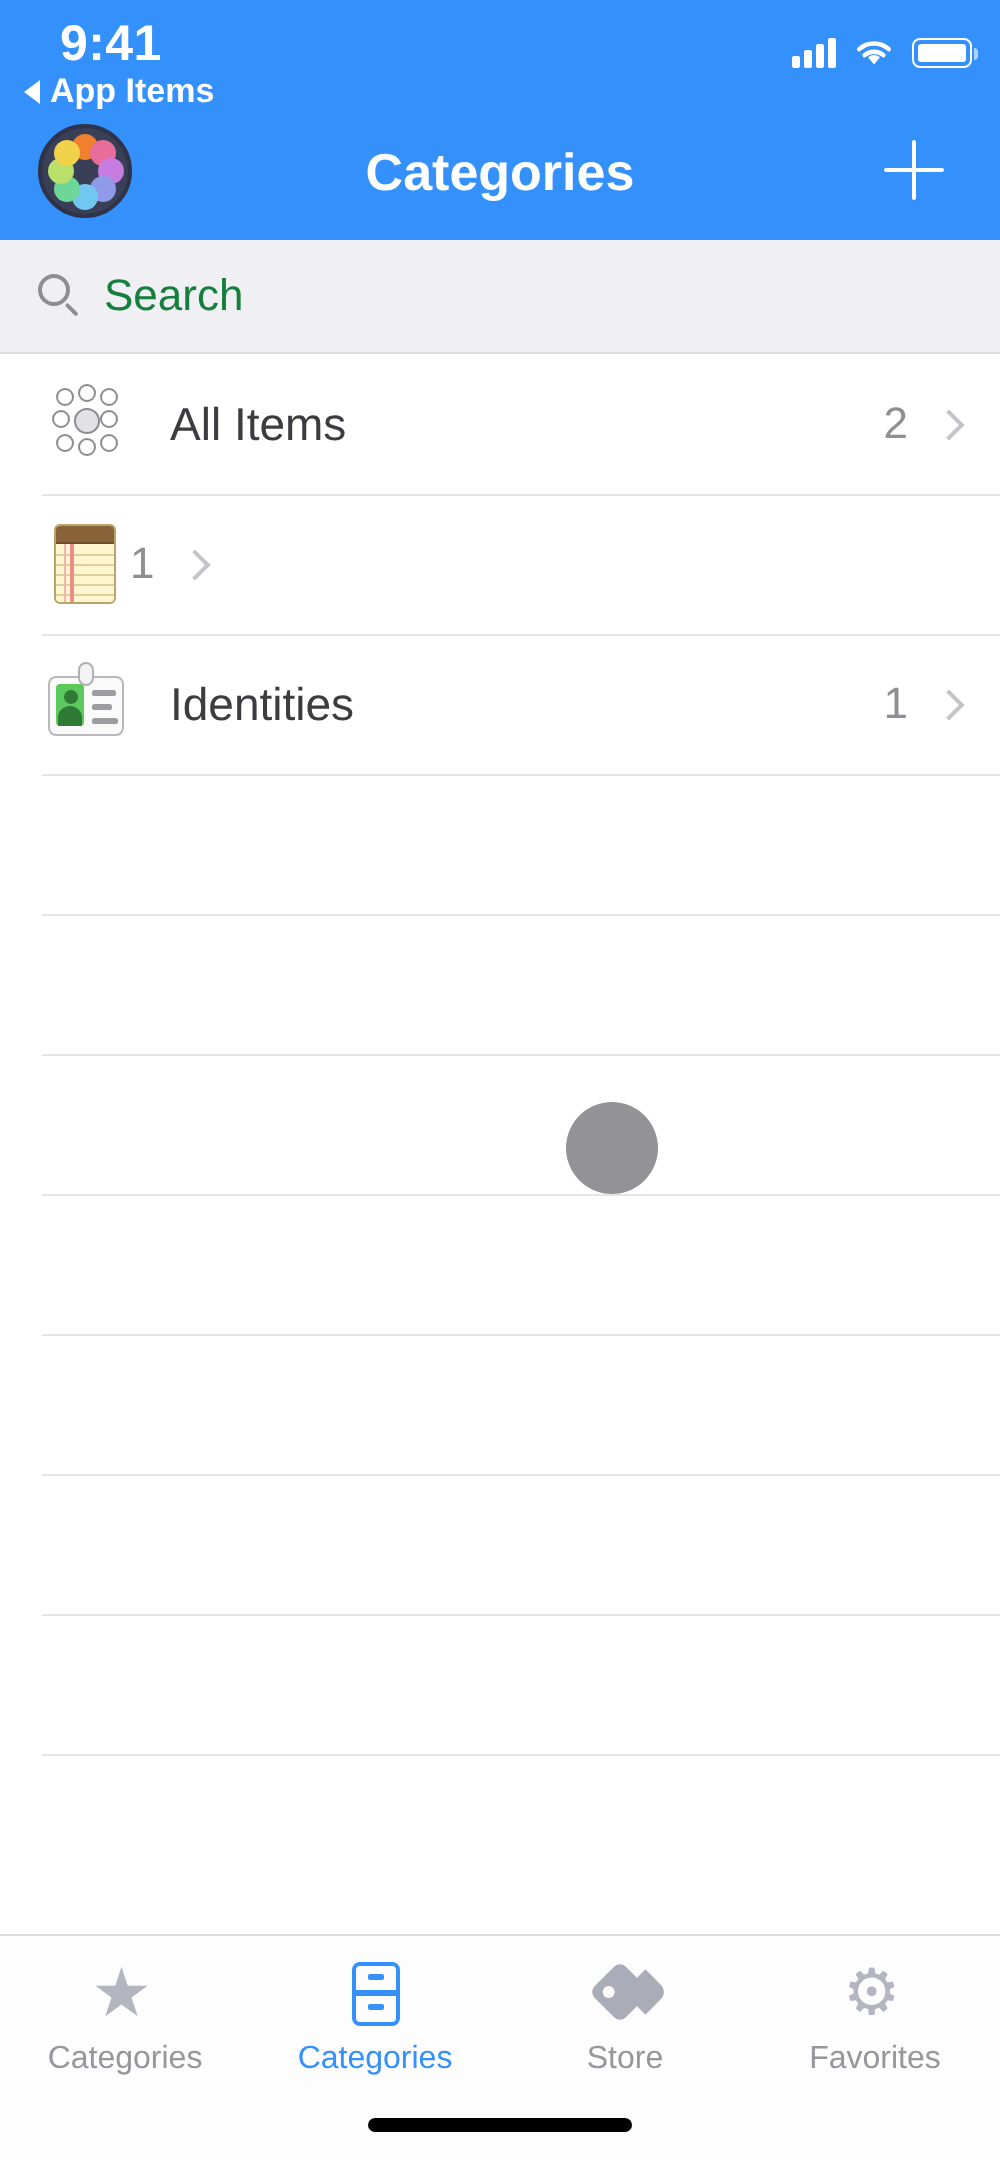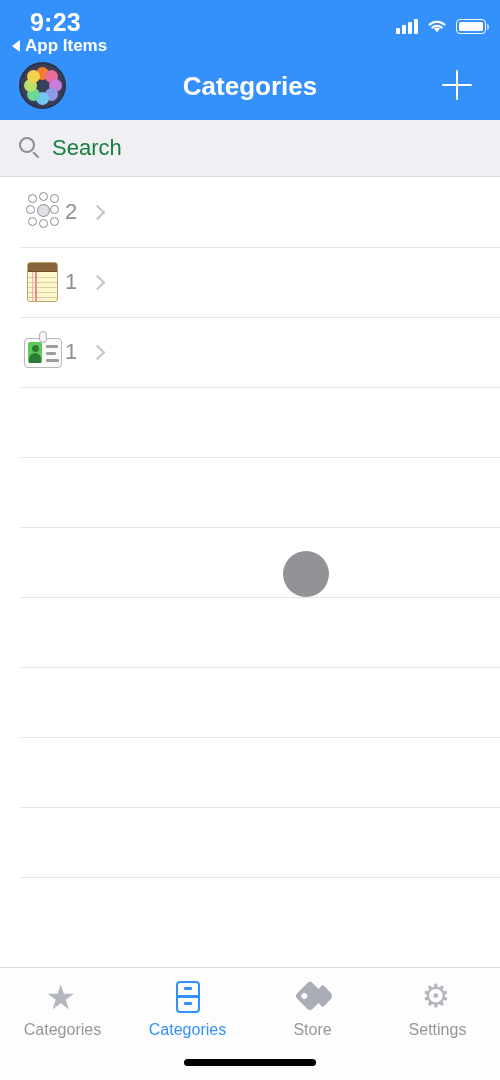--- a/index.html
+++ b/index.html
@@ -209,21 +209,21 @@
     position:absolute; left:50%; margin-left:-66px; bottom:14px;
     width:132px; height:7px; border-radius:4px; background:#000;
   }
 </style>
 </head>
 <body>
 
 <div id="phone">
 
   <div class="statusbar">
-    <div class="sb-time">9:23</div>
+    <div class="sb-time">9:41</div>
     <div class="sb-back">
       <span class="sb-back-arrow"></span>
       <span>App Items</span>
     </div>
     <div class="sb-right">
       <span class="signal">
           <i></i>
           <i></i>
           <i></i>
           <i></i>
@@ -259,20 +259,21 @@
     <span class="search-icon">
       <span class="ring"></span>
         <span class="handle"></span>
     </span>
     <span class="search-ph">Search</span>
   </div>
 
   <div class="list" id="list">
       <div class="row">
         <span class="row-icon"><span class="ic-allitems"><i style="left: 7px; top: 4px;"></i><i style="left: 18px; top: 2px;"></i><i style="left: 29px; top: 4px;"></i><i style="left: 5px; top: 15px;"></i><i style="left: 29px; top: 15px;"></i><i style="left: 7px; top: 27px;"></i><i style="left: 18px; top: 29px;"></i><i style="left: 29px; top: 27px;"></i><i class="big" style="left: 16px; top: 14px;"></i></span></span>
+        <span class="row-label">All Items</span>
         <span class="row-count">2</span>
         <span class="chev"></span>
       </div>
       <div class="row">
         <span class="row-icon"><span><span class="ic-note">
               <span class="band"></span>
               <span class="ln" style="top:14px"></span>
               <span class="ln" style="top:19px"></span>
               <span class="ln" style="top:24px"></span>
               <span class="ln" style="top:29px"></span>
@@ -287,20 +288,21 @@
         <span class="row-icon"><span><span class="ic-id">
               <span class="clip"></span>
               <span class="photo">
                 <span class="head"></span>
                 <span class="body"></span>
               </span>
               <span class="tl" style="top:6px;width:12px"></span>
               <span class="tl" style="top:13px;width:10px"></span>
               <span class="tl" style="top:20px;width:13px"></span>
             </span></span></span>
+        <span class="row-label">Identities</span>
         <span class="row-count">1</span>
         <span class="chev"></span>
       </div>
       <div class="row row-empty"></div>
       <div class="row row-empty"></div>
       <div class="row row-empty"></div>
       <div class="row row-empty"></div>
       <div class="row row-empty"></div>
       <div class="row row-empty"></div>
       <div class="row row-empty"></div>
@@ -329,17 +331,17 @@
     <div class="tab">
       <span class="tab-ico">
           <span class="ic-tag"></span>
         </span>
       <span class="tab-lbl">Store</span>
     </div>
     <div class="tab">
       <span class="tab-ico">
           <span class="ic-gear">⚙</span>
         </span>
-      <span class="tab-lbl">Settings</span>
+      <span class="tab-lbl">Favorites</span>
     </div>
     <div class="home-indicator"></div>
   </div>
 </div>
 
 </body></html>

